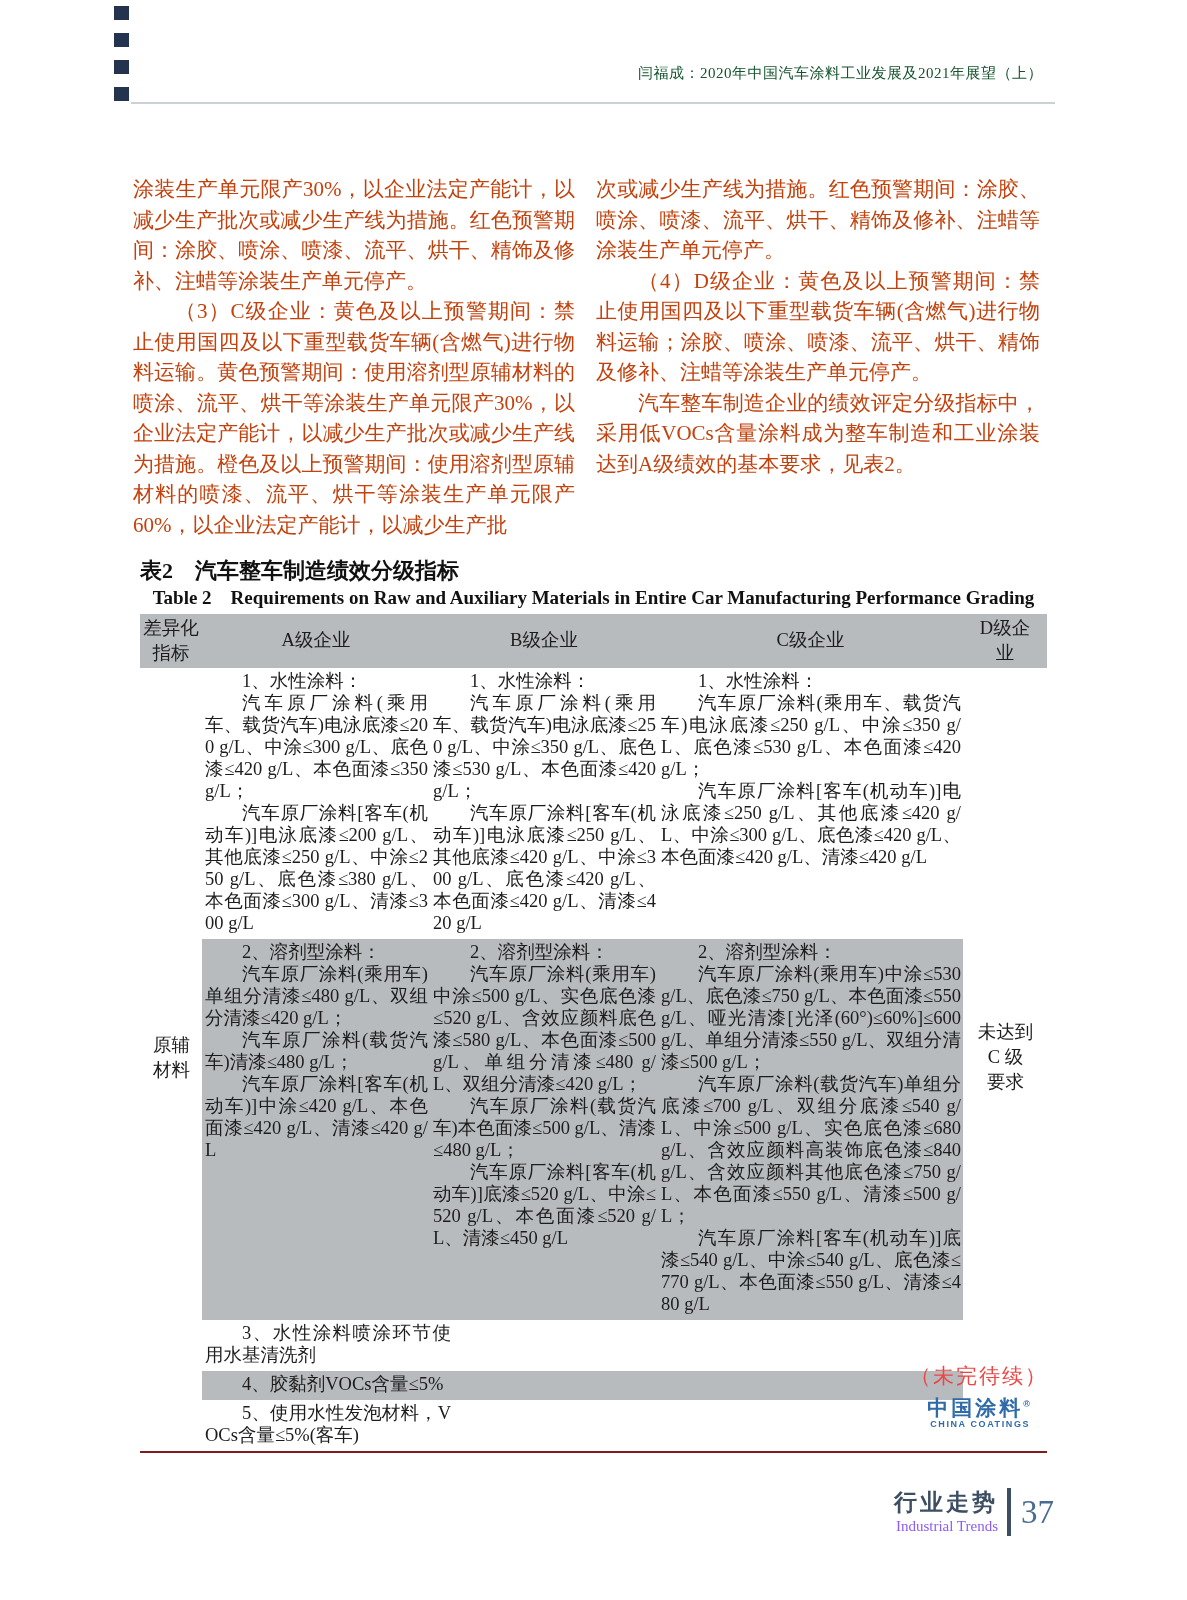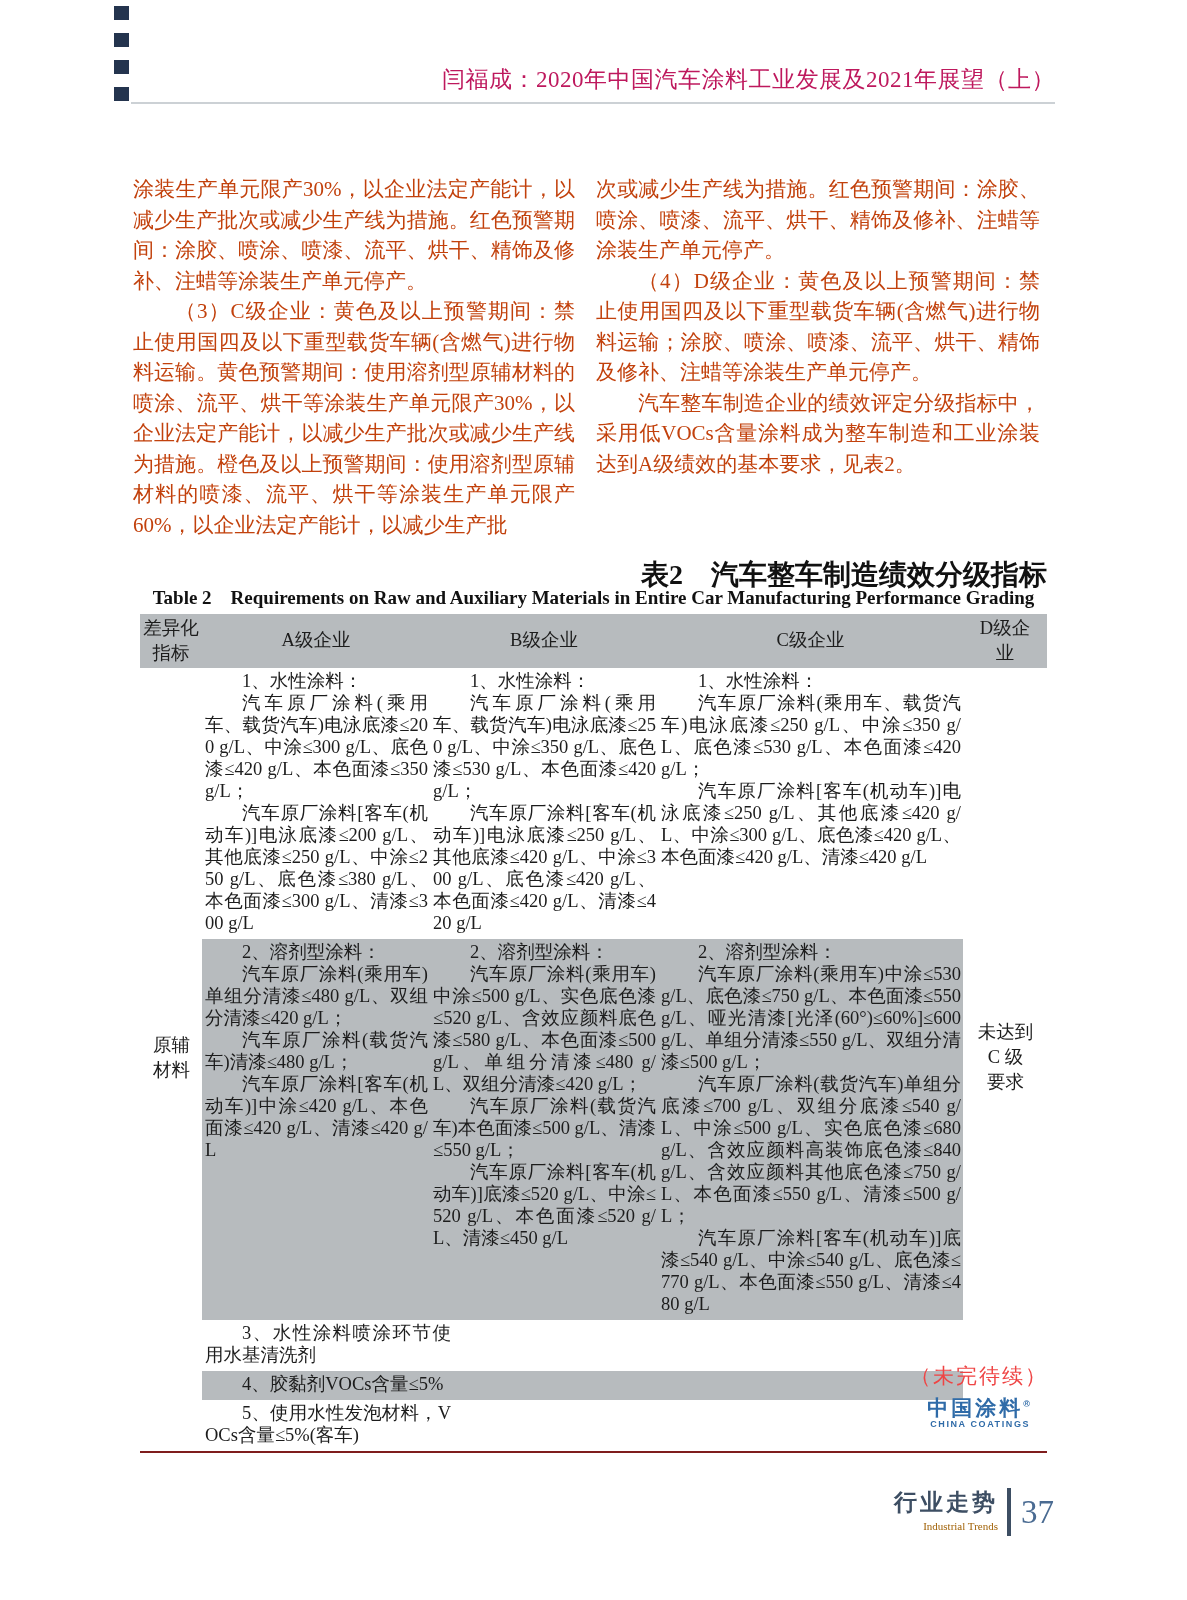--- a/index.html
+++ b/index.html
@@ -2,31 +2,31 @@
 <html><head>
 <meta charset="utf-8">
 <style>
   html,body{margin:0;padding:0;background:#ffffff;}
   .page{position:relative;width:1187px;height:1600px;background:#ffffff;overflow:hidden;
         font-family:"Liberation Serif","DejaVu Serif",serif;color:#1c1c1c;}
   
   .artifact{position:absolute;left:114px;width:15px;height:14px;background:#24344e;}
   .a1{top:6px}.a2{top:33px}.a3{top:60px}.a4{top:87px}
   
-  .running-head{position:absolute;top:64px;right:132px;font-size:23px;color:#be185d;letter-spacing:.5px;}
+  .running-head{position:absolute;top:64px;right:144px;font-size:15px;color:#14532d;letter-spacing:.5px;}
   .head-rule{position:absolute;top:102px;left:131px;width:924px;height:2px;background:#ccd1d5;}
   
   .bodycol{position:absolute;top:174px;font-size:21px;line-height:30.5px;text-align:justify;color:#c2410c;}
   .col-left{left:133px;width:442px;}
   .col-right{left:596px;width:444px;}
   .bodycol p{margin:0;text-indent:2em;}
   .bodycol p:first-child{text-indent:0;}
   
-  .tbl-title-zh{position:absolute;top:556px;left:140px;width:907px;text-align:right;
-                font-size:28px;font-weight:bold;color:#111;}
+  .tbl-title-zh{position:absolute;top:556px;left:140px;width:907px;text-align:left;
+                font-size:22px;font-weight:bold;color:#111;}
   .tbl-title-en{position:absolute;top:585px;left:140px;width:907px;text-align:center;
                 font-size:19px;font-weight:bold;font-family:"Liberation Serif",serif;color:#111;}
   
   .tbl{position:absolute;top:614px;left:140px;width:907px;border-collapse:collapse;table-layout:fixed;
        font-size:18.5px;border-bottom:2px solid #7f1d1d;}
   .tbl th{background:#b7bbbe;font-weight:normal;height:46px;vertical-align:middle;text-align:center;padding:2px;}
   .tbl td{vertical-align:top;padding:2px 2px 5px 3px;}
   .tbl tr.shaded td{background:#b7bbbe;}
   .tbl td.vmid{vertical-align:middle;text-align:center;background:#ffffff;}
   .lines p{margin:0;line-height:1.35;text-align:center;text-indent:0;}
@@ -37,21 +37,21 @@
   .tbc{position:absolute;top:1362px;right:139px;font-size:21px;letter-spacing:2px;color:#ef4444;}
   .logo{position:absolute;top:1393px;right:154px;text-align:center;color:#2f6ba8;
         font-family:"Liberation Sans","DejaVu Sans",sans-serif;}
   .logo-zh{font-size:21px;font-weight:bold;letter-spacing:3px;line-height:22px;}
   .logo-zh sup{font-size:9px;}
   .logo-en{font-size:9px;font-weight:bold;letter-spacing:1.6px;line-height:11px;}
   .pfoot{position:absolute;top:1488px;right:133px;display:flex;align-items:stretch;}
   .pfoot-left{text-align:right;padding-right:9px;}
   .pfoot-zh{font-size:23px;font-weight:bold;color:#3d4e63;letter-spacing:3px;line-height:28px;
             font-family:"Liberation Sans","DejaVu Sans",sans-serif;}
-  .pfoot-en{font-size:11px;color:#a16207;line-height:20px;font-family:"Liberation Serif",serif;}
+  .pfoot-en{font-size:15px;color:#8b5cf6;line-height:20px;font-family:"Liberation Serif",serif;}
   .pfoot-bar{width:4px;background:#3d4e63;}
   .pfoot-num{font-size:33px;color:#4a6b92;align-self:center;padding-left:10px;
              font-family:"Liberation Serif",serif;}
 </style>
 </head>
 <body>
 
 <div class="page">
 
   <div class="artifact a1"></div>
@@ -155,21 +155,21 @@
               <p>2、溶剂型涂料：</p>
               <p>汽车原厂涂料(乘用车)单组分清漆≤480 g/L、双组分清漆≤420 g/L；</p>
               <p>汽车原厂涂料(载货汽车)清漆≤480 g/L；</p>
               <p>汽车原厂涂料[客车(机动车)]中涂≤420 g/L、本色面漆≤420 g/L、清漆≤420 g/L</p>
             </div>
           </td>
         <td class="cell">
             <div>
               <p>2、溶剂型涂料：</p>
               <p>汽车原厂涂料(乘用车)中涂≤500 g/L、实色底色漆≤520 g/L、含效应颜料底色漆≤580 g/L、本色面漆≤500 g/L、单组分清漆≤480 g/L、双组分清漆≤420 g/L；</p>
-              <p>汽车原厂涂料(载货汽车)本色面漆≤500 g/L、清漆≤550 g/L；</p>
+              <p>汽车原厂涂料(载货汽车)本色面漆≤500 g/L、清漆≤480 g/L；</p>
               <p>汽车原厂涂料[客车(机动车)]底漆≤520 g/L、中涂≤520 g/L、本色面漆≤520 g/L、清漆≤450 g/L</p>
             </div>
           </td>
         <td class="cell">
             <div>
               <p>2、溶剂型涂料：</p>
               <p>汽车原厂涂料(乘用车)中涂≤530 g/L、底色漆≤750 g/L、本色面漆≤550 g/L、哑光清漆[光泽(60°)≤60%]≤600 g/L、单组分清漆≤550 g/L、双组分清漆≤500 g/L；</p>
               <p>汽车原厂涂料(载货汽车)单组分底漆≤700 g/L、双组分底漆≤540 g/L、中涂≤500 g/L、实色底色漆≤680 g/L、含效应颜料高装饰底色漆≤840 g/L、含效应颜料其他底色漆≤750 g/L、本色面漆≤550 g/L、清漆≤500 g/L；</p>
               <p>汽车原厂涂料[客车(机动车)]底漆≤540 g/L、中涂≤540 g/L、底色漆≤770 g/L、本色面漆≤550 g/L、清漆≤480 g/L</p>
             </div>

